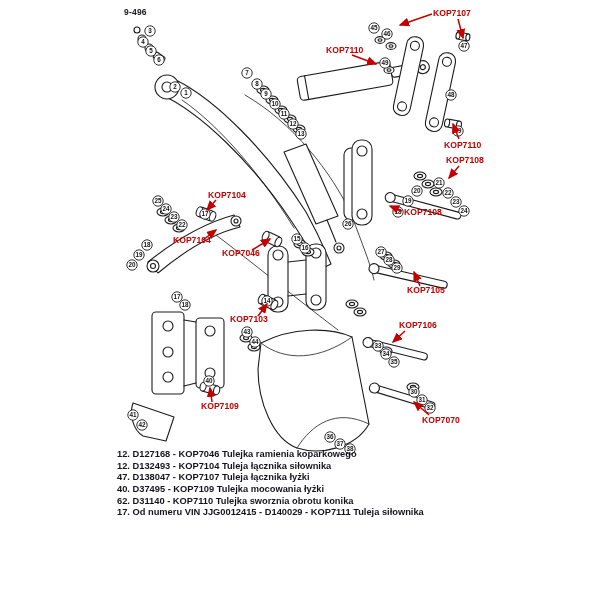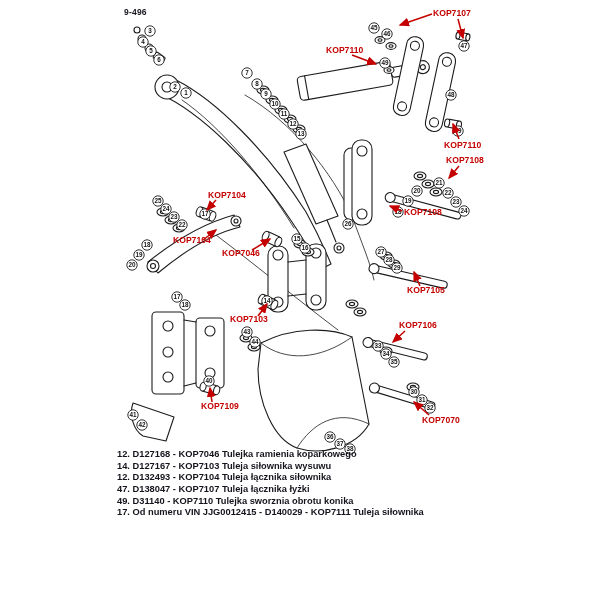--- a/index.html
+++ b/index.html
@@ -532,19 +532,19 @@
         <text x="407" y="293" class="red-label">KOP7105</text>
         <text x="230" y="322" class="red-label">KOP7103</text>
         <text x="399" y="328" class="red-label">KOP7106</text>
         <text x="201" y="409" class="red-label">KOP7109</text>
         <text x="422" y="423" class="red-label">KOP7070</text>
       </g>
   </svg>
 
   <div id="parts-list">
       <div class="pl-line">12. D127168 - KOP7046 Tulejka ramienia koparkowego</div>
-      <div class="pl-line">14. D127167 - KOP7103 Tuleja siłownika wysuwu</div>
       <div class="pl-line">12. D132493 - KOP7104 Tuleja łącznika siłownika</div>
       <div class="pl-line">47. D138047 - KOP7107 Tuleja łącznika łyżki</div>
-      <div class="pl-line">49. D31140 - KOP7110 Tulejka sworznia obrotu konika</div>
+      <div class="pl-line">40. D37495 - KOP7109 Tulejka mocowania łyżki</div>
+      <div class="pl-line">62. D31140 - KOP7110 Tulejka sworznia obrotu konika</div>
       <div class="pl-line">17. Od numeru VIN JJG0012415 - D140029 - KOP7111 Tuleja siłownika</div>
     </div>
 </div>
 
 </body></html>

